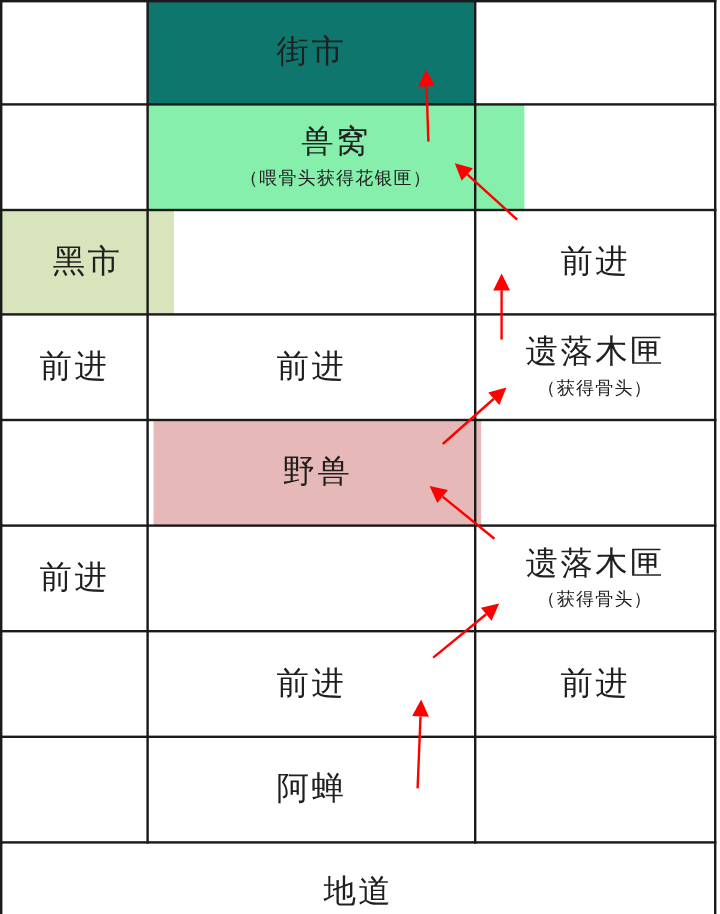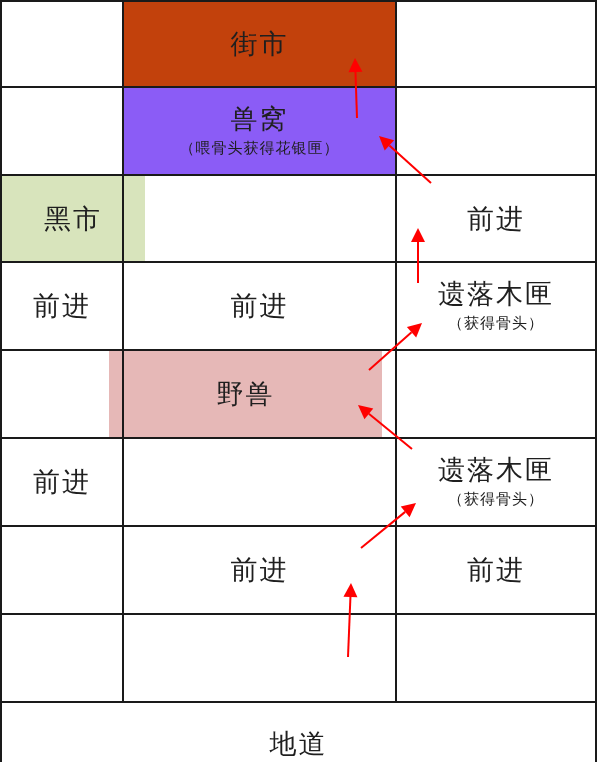--- a/index.html
+++ b/index.html
@@ -12,27 +12,27 @@
     .sub { font-size:15px; line-height:22px; margin-top:2px; letter-spacing:1px; }
     .line { position:absolute; background:#1a1a1a; }
     svg.arrows { position:absolute; left:0; top:0; width:600px; height:762px; pointer-events:none; }
   </style>
 </head>
 <body>
 
 <div class="grid">
 
   <div class="cell" style="left:1px;top:1px;width:122px;height:86px;"></div>
-  <div class="cell" style="left:123px;top:1px;width:273px;height:86px;background:#c2410c;">
+  <div class="cell" style="left:123px;top:1px;width:273px;height:86px;background:#0f766e;">
     <span class="main">街市</span>
   </div>
   <div class="cell" style="left:396px;top:1px;width:200px;height:86px;"></div>
 
   <div class="cell" style="left:1px;top:87px;width:122px;height:88px;"></div>
-  <div class="cell" style="left:123px;top:87px;width:273px;height:88px;background:#8b5cf6;">
+  <div class="cell" style="left:123px;top:87px;width:314px;height:88px;background:#86efac;">
     <span class="main">兽窝</span>
     <span class="sub">（喂骨头获得花银匣）</span>
   </div>
   <div class="cell" style="left:396px;top:87px;width:200px;height:88px;"></div>
 
   <div class="cell" style="left:1px;top:175px;width:144px;height:87px;background:#d8e4bc;">
     <span class="main">黑市</span>
   </div>
   <div class="cell" style="left:123px;top:175px;width:273px;height:87px;"></div>
   <div class="cell" style="left:396px;top:175px;width:200px;height:87px;">
@@ -44,21 +44,21 @@
   </div>
   <div class="cell" style="left:123px;top:262px;width:273px;height:88px;">
     <span class="main">前进</span>
   </div>
   <div class="cell" style="left:396px;top:262px;width:200px;height:88px;">
     <span class="main">遗落木匣</span>
     <span class="sub">（获得骨头）</span>
   </div>
 
   <div class="cell" style="left:1px;top:350px;width:122px;height:88px;"></div>
-  <div class="cell" style="left:109px;top:350px;width:273px;height:88px;background:#e6b8b7;">
+  <div class="cell" style="left:128px;top:350px;width:273px;height:88px;background:#e6b8b7;">
     <span class="main">野兽</span>
   </div>
   <div class="cell" style="left:396px;top:350px;width:200px;height:88px;"></div>
 
   <div class="cell" style="left:1px;top:438px;width:122px;height:88px;">
     <span class="main">前进</span>
   </div>
   <div class="cell" style="left:123px;top:438px;width:273px;height:88px;"></div>
   <div class="cell" style="left:396px;top:438px;width:200px;height:88px;">
     <span class="main">遗落木匣</span>
@@ -67,20 +67,23 @@
 
   <div class="cell" style="left:1px;top:526px;width:122px;height:88px;"></div>
   <div class="cell" style="left:123px;top:526px;width:273px;height:88px;">
     <span class="main">前进</span>
   </div>
   <div class="cell" style="left:396px;top:526px;width:200px;height:88px;">
     <span class="main">前进</span>
   </div>
 
   <div class="cell" style="left:1px;top:614px;width:122px;height:88px;"></div>
+  <div class="cell" style="left:123px;top:614px;width:273px;height:88px;">
+    <span class="main">阿蝉</span>
+  </div>
   <div class="cell" style="left:396px;top:614px;width:200px;height:88px;"></div>
 
   <div class="cell" style="left:1px;top:702px;width:595px;height:84px;">
     <span class="main">地道</span>
   </div>
 
   <div class="line" style="left:0;top:0;width:597px;height:2px;"></div>
   <div class="line" style="left:0;top:86px;width:597px;height:2px;"></div>
   <div class="line" style="left:0;top:174px;width:597px;height:2px;"></div>
   <div class="line" style="left:0;top:261px;width:597px;height:2px;"></div>

